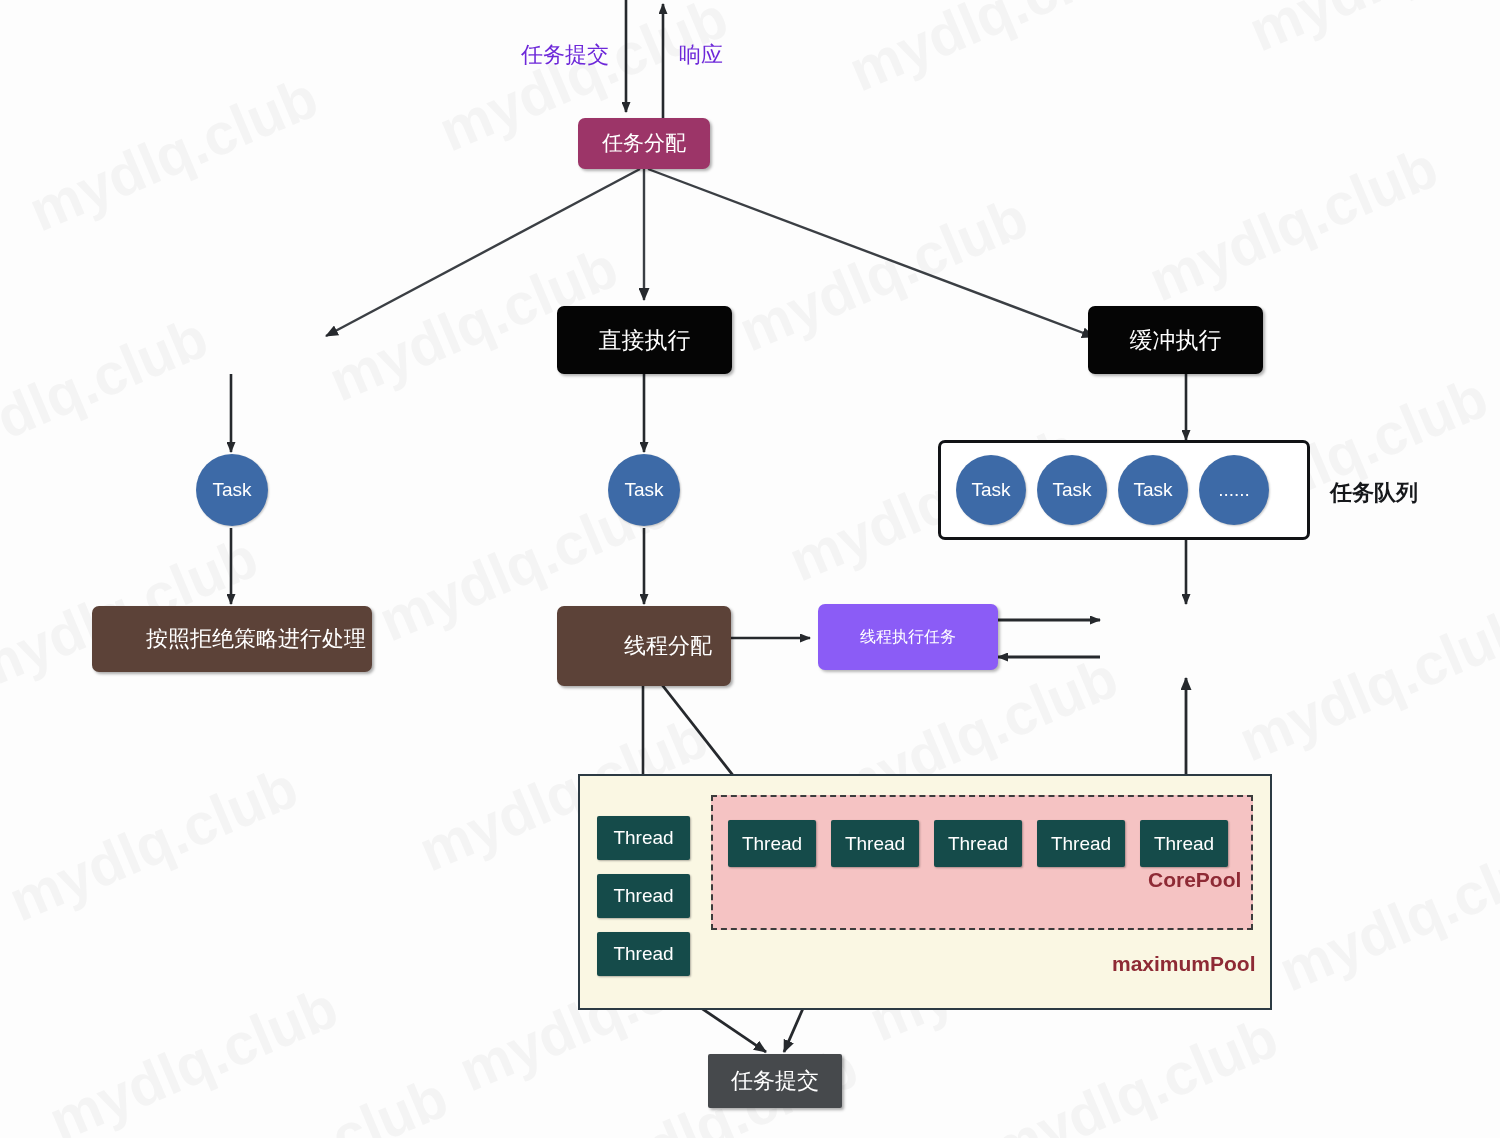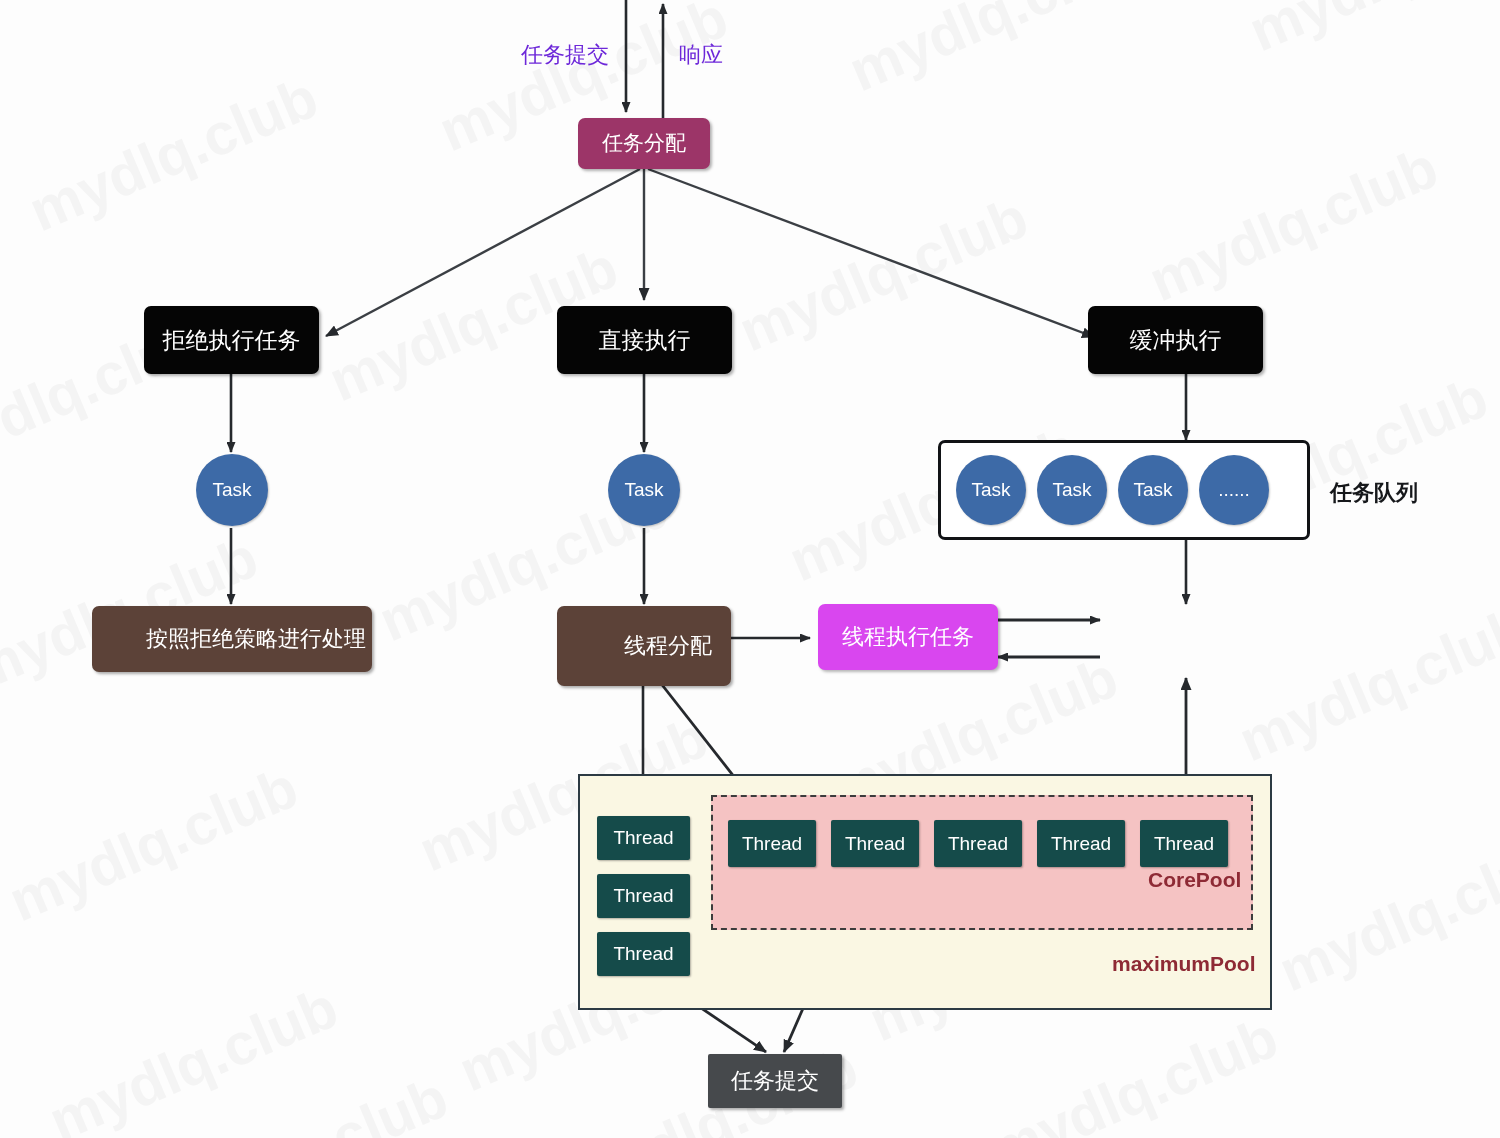--- a/index.html
+++ b/index.html
@@ -76,24 +76,24 @@
   }
   .box-brown {
     background: #5c4238;
     color: #ffffff;
     border-radius: 7px;
     font-size: 22px;
     box-shadow: 2px 2px 3px rgba(0,0,0,0.32);
     padding-left: 48px;
   }
   .box-green {
-    background: #d946ef;
-    color: #ffffff;
-    border-radius: 7px;
-    font-size: 22px;
+    background: #8b5cf6;
+    color: #ffffff;
+    border-radius: 7px;
+    font-size: 16px;
     box-shadow: 2px 2px 3px rgba(0,0,0,0.28);
   }
   .box-gray {
     background: #46494c;
     color: #ffffff;
     border-radius: 2px;
     font-size: 22px;
     box-shadow: 2px 2px 3px rgba(0,0,0,0.32);
   }
   .box-thread {
@@ -238,21 +238,20 @@
     <path d="M648,972 L766,1052" stroke="#26292d" stroke-width="2.8" fill="none" marker-end="url(#ahb)"></path>
 
     <path d="M866,864 L784,1052" stroke="#26292d" stroke-width="2.8" fill="none" marker-end="url(#ahb)"></path>
   </svg>
 
   <div class="edge-label" style="left:521px; top:40px;">任务提交</div>
   <div class="edge-label" style="left:679px; top:40px;">响应</div>
 
   <div class="node box-magenta" style="left:578px; top:118px; width:132px; height:51px;">任务分配</div>
 
-  <div class="node box-black" style="left:144px; top:306px; width:175px; height:68px;">拒绝执行任务</div>
   <div class="node box-black" style="left:1088px; top:306px; width:175px; height:68px;">缓冲执行</div>
   <div class="node box-black" style="left:557px; top:306px; width:175px; height:68px;">直接执行</div>
 
   <div class="node task-circle" style="left:196px; top:454px; width:72px; height:72px;">Task</div>
   <div class="node task-circle" style="left:608px; top:454px; width:72px; height:72px;">Task</div>
 
   <div class="queue-box" style="left:938px; top:440px; width:372px; height:100px;"></div>
   <div class="node task-circle" style="left:956px; top:455px; width:70px; height:70px;">Task</div>
   <div class="node task-circle" style="left:1037px; top:455px; width:70px; height:70px;">Task</div>
   <div class="node task-circle" style="left:1118px; top:455px; width:70px; height:70px;">Task</div>

